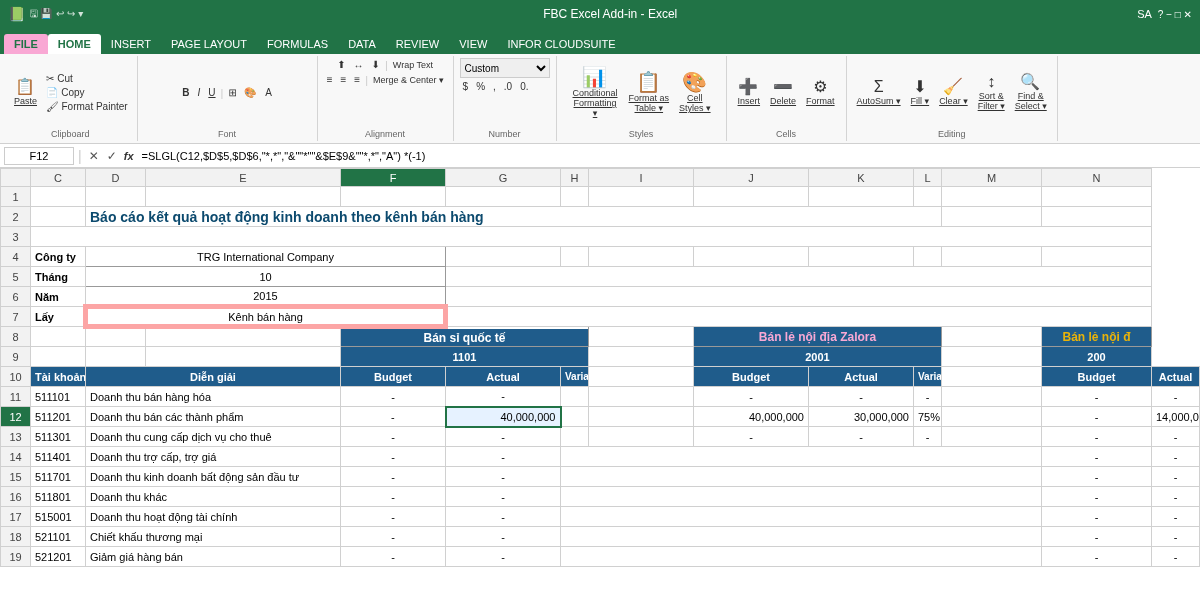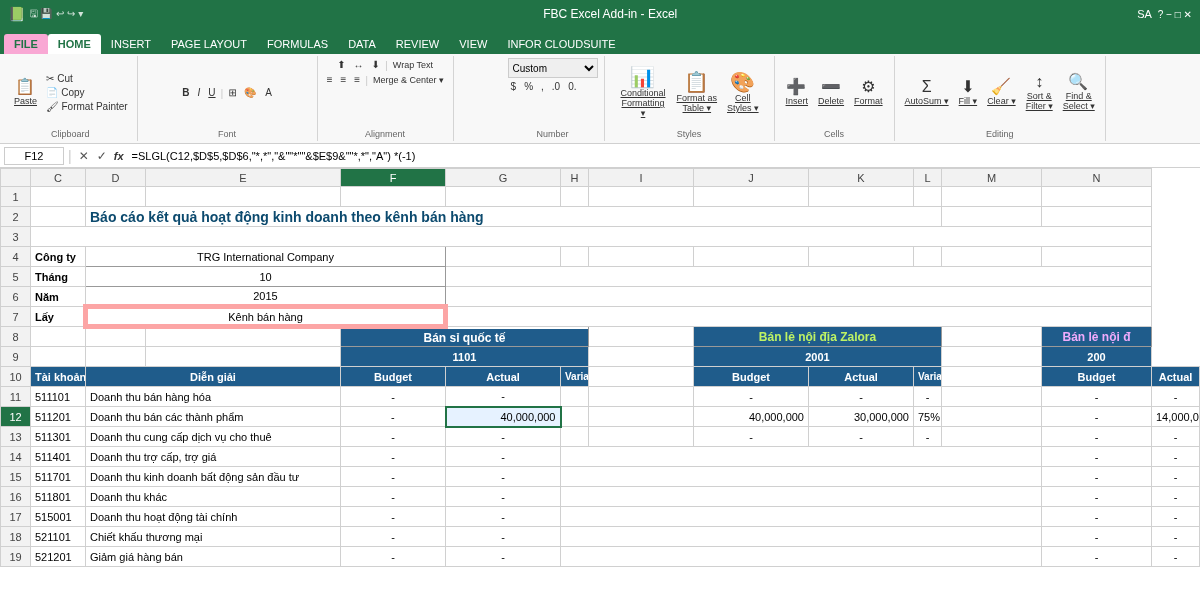--- a/index.html
+++ b/index.html
@@ -100,21 +100,21 @@
     .formula-bar {
       display: flex;
       align-items: center;
       border-bottom: 1px solid #d0d0d0;
       height: 24px;
       background: white;
       padding: 0 4px;
       gap: 4px;
     }
     .cell-ref-box {
-      width: 60px; height: 18px; border: 1px solid #ccc;
+      width: 70px; height: 18px; border: 1px solid #ccc;
       font-size: 11px; padding: 0 4px; text-align: center;
     }
     .formula-btns { display: flex; gap: 2px; }
     .formula-btn { background: none; border: none; font-size: 12px; cursor: pointer; color: #555; padding: 0 3px; }
     .formula-input {
       flex: 1; border: none; outline: none; font-size: 11px; padding: 0 4px;
       font-family: 'Segoe UI', Arial, sans-serif;
     }
     .fx-label { font-size: 11px; color: #333; font-style: italic; font-weight: bold; }
 
@@ -259,21 +259,21 @@
         <button class="ribbon-btn-small">≡</button>
         <button class="ribbon-btn-small">≡</button>
         <button class="ribbon-btn-small">≡</button>
         <span style="color:#ccc;">|</span>
         <button class="ribbon-btn-small" style="font-size:9px;">Merge &amp; Center ▾</button>
       </div>
     </div>
     <div class="ribbon-group-label">Alignment</div>
   </div>
 
-  <div class="ribbon-group" style="min-width:100px;margin-left:48px;">
+  <div class="ribbon-group" style="min-width:100px;">
     <div class="ribbon-group-content" style="flex-direction:column;gap:2px;align-items:flex-start;">
       <select style="font-size:10px;height:20px;border:1px solid #ccc;width:90px;">
         <option>Custom</option>
       </select>
       <div class="font-row">
         <button class="ribbon-btn-small">$</button>
         <button class="ribbon-btn-small">%</button>
         <button class="ribbon-btn-small">,</button>
         <button class="ribbon-btn-small">.0</button>
         <button class="ribbon-btn-small">0.</button>
@@ -457,23 +457,23 @@
         <td class="cell" colspan="8"></td>
       </tr>
 
       <tr>
         <td class="row-header">8</td>
         <td class="cell"></td>
         <td class="cell"></td>
         <td class="cell"></td>
         <td class="cell section-header" colspan="3" style="background:#1F5C8B;color:white;font-weight:bold;text-align:center;font-size:12px;border:1px solid #999;">Bán sỉ quốc tế</td>
         <td class="cell"></td>
-        <td class="cell section-header" colspan="3" style="background:#1F5C8B;color:#bef264;font-weight:bold;text-align:center;font-size:12px;border:1px solid #999;">Bán lẻ nội địa Zalora</td>
-        <td class="cell"></td>
-        <td class="cell section-header" style="background:#1F5C8B;color:#f0abfc;font-weight:bold;text-align:center;font-size:12px;border:1px solid #999;">Bán lẻ nội đ</td>
+        <td class="cell section-header" colspan="3" style="background:#1F5C8B;color:#f9a8d4;font-weight:bold;text-align:center;font-size:12px;border:1px solid #999;">Bán lẻ nội địa Zalora</td>
+        <td class="cell"></td>
+        <td class="cell section-header" style="background:#1F5C8B;color:#eab308;font-weight:bold;text-align:center;font-size:12px;border:1px solid #999;">Bán lẻ nội đ</td>
       </tr>
 
       <tr>
         <td class="row-header">9</td>
         <td class="cell"></td>
         <td class="cell"></td>
         <td class="cell"></td>
         <td class="cell blue-header" colspan="3" style="text-align:center;">1101</td>
         <td class="cell"></td>
         <td class="cell blue-header" colspan="3" style="text-align:center;">2001</td>

